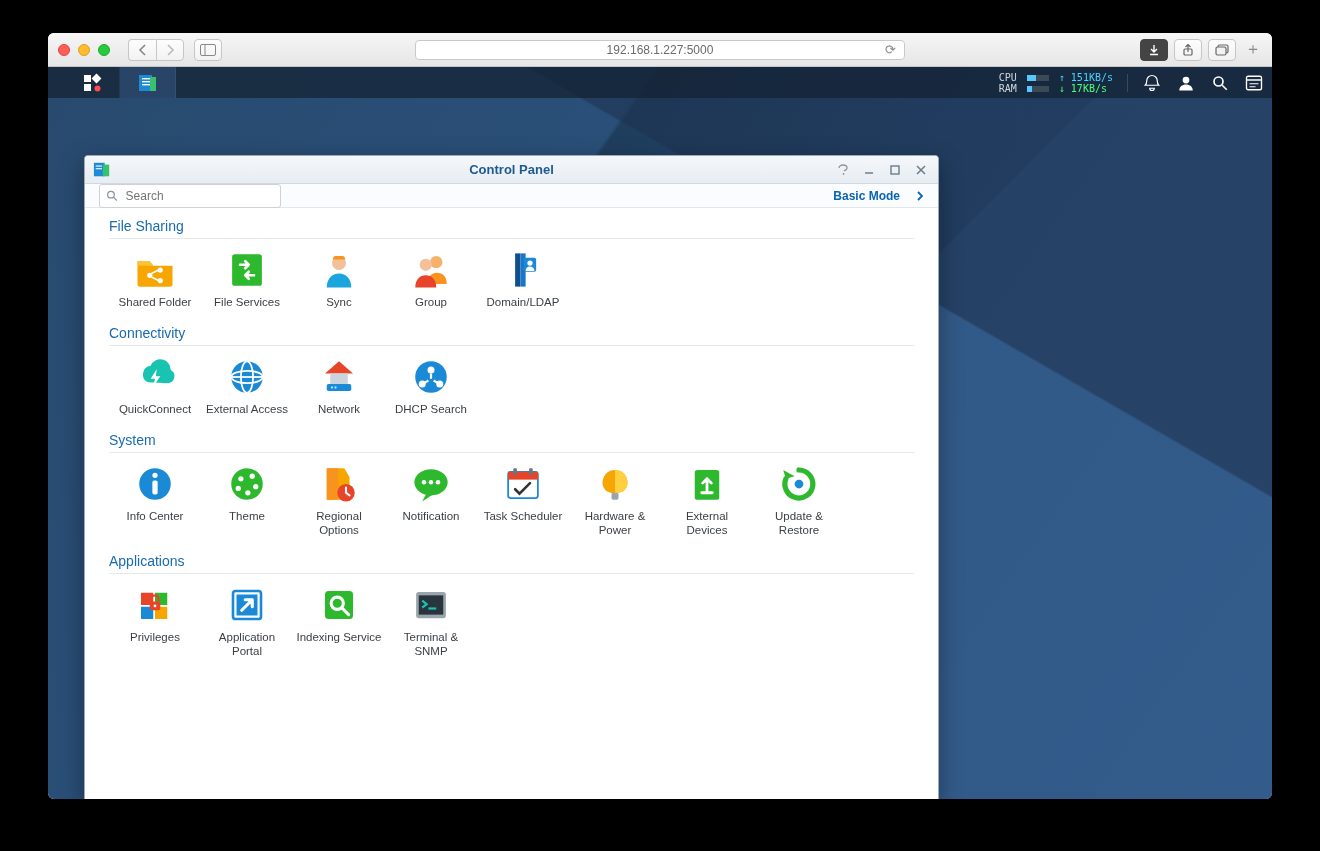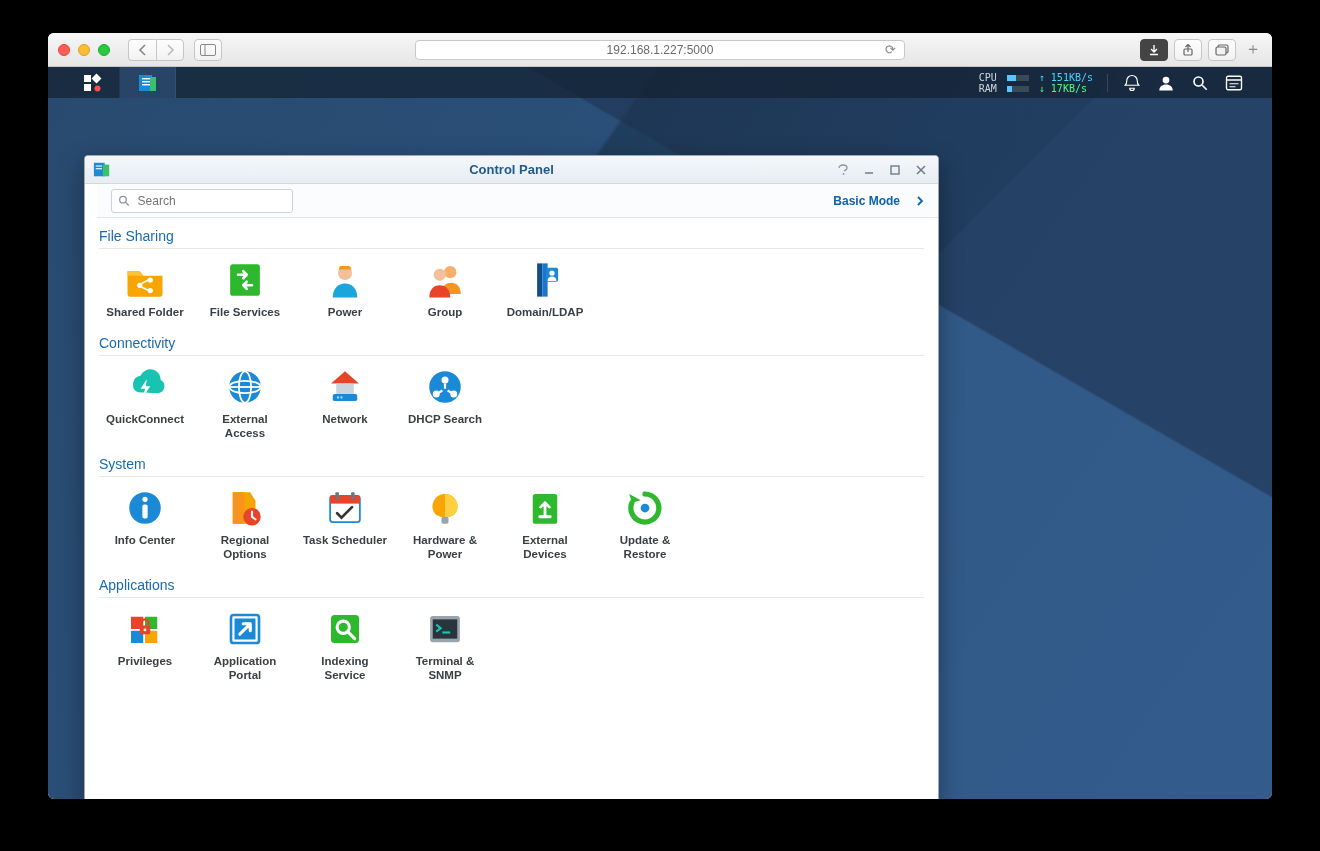--- a/index.html
+++ b/index.html
@@ -102,21 +102,21 @@
     background:
       linear-gradient(30deg, transparent 70%, rgba(30,50,80,0.6) 70.2%);
   }
 
   .dsm-taskbar{
     position:absolute; top:0; left:0; right:0; height:31px;
     background: rgba(20,35,52,0.75);
     display:flex; align-items:center;
     z-index:20;
     color:#fff;
-    padding: 0 20px 0 0;
+    padding: 0 0 0 0;
   }
   .dsm-task-left{ display:flex; height:100%;}
   .task-item{
     width:56px; height:100%;
     display:flex; align-items:center; justify-content:center;
     border-right:1px solid rgba(255,255,255,0.06);
   }
   .task-item.active{ background: rgba(60,100,150,0.45);}
   .tray{
     margin-left:auto; display:flex; align-items:center; gap:14px;
@@ -167,27 +167,26 @@
     display:flex; align-items:center; gap:4px;
   }
   .cp-win-btn{
     width:22px; height:18px;
     display:flex; align-items:center; justify-content:center;
     color:#6e7c88; font-size:12px;
     border-radius:3px;
   }
 
   .cp-toolbar{
-    height:34px;
+    height:24px;
     display:flex; align-items:center;
     padding:0 14px;
     gap:10px;
     border-bottom:1px solid #e3e7eb;
     background:#fbfcfd;
-    margin-left:12px;
   }
   .cp-search{
     width:182px; height:24px;
     border:1px solid #cbd2d8; border-radius:3px;
     background:#fff;
     display:flex; align-items:center; padding:0 6px;
     color:#8a939b; gap:6px;
   }
   .cp-search input{
     border:none; outline:none; width:100%;
@@ -195,33 +194,32 @@
   }
   .cp-mode{
     margin-left:auto;
     color:#0b63b2; font-weight:bold; font-size:12px;
     display:flex; align-items:center; gap:16px;
     cursor:pointer;
   }
 
   .cp-body{
     flex:1; overflow:auto;
-    padding: 4px 14px 14px;
+    padding: 4px 24px 14px;
   }
   .section-title{
     color:#196ab0; font-size:14px;
     margin:6px 0 2px;
   }
   .section-sep{
     height:1px; background:#e6e9ec; margin:4px 0 10px;
   }
   .icon-grid{
     display:flex; flex-wrap:wrap;
-    gap: 8px;
-    font-weight: bold;
+    gap: 0;
   }
   .grid-item{
     width:92px;
     display:flex; flex-direction:column; align-items:center;
     text-align:center;
     margin: 0 0 10px 0;
     cursor:pointer;
   }
   .grid-item .icn{
     width:42px; height:42px;
@@ -445,21 +443,21 @@
           </div>
 
           <div class="grid-item">
             <span class="icn">
               <svg viewBox="0 0 48 48">
                   <circle cx="24" cy="16" r="8" fill="#f4c09a"></circle>
                   <path d="M20 8h8c2 0 3 2 3 4h-14c0-2 1-4 3-4z" fill="#f7931e"></path>
                   <path d="M10 44c0-10 6-16 14-16s14 6 14 16z" fill="#1aa6dd"></path>
                 </svg>
             </span>
-            <span class="lbl">Power</span>
+            <span class="lbl">Sync</span>
           </div>
 
           <div class="grid-item">
             <span class="icn">
               <svg viewBox="0 0 48 48">
                 <circle cx="30" cy="15" r="7" fill="#f7b06a"></circle>
                   <path d="M20 40c0-9 5-13 11-13s11 4 11 13z" fill="#f7931e"></path>
                 <circle cx="18" cy="18" r="7" fill="#f4c09a"></circle>
                   <path d="M6 44c0-9 5-14 12-14s12 5 12 14z" fill="#e8442a"></path>
               </svg>
@@ -543,33 +541,58 @@
             <span class="icn">
               <svg viewBox="0 0 48 48">
                   <circle cx="24" cy="24" r="18" fill="#1b8ad6"></circle>
                   <circle cx="24" cy="14" r="3" fill="#fff"></circle>
                   <rect x="21" y="20" width="6" height="16" rx="2" fill="#fff"></rect>
                 </svg>
             </span>
             <span class="lbl">Info Center</span>
           </div>
 
+          <div class="grid-item">
+            <span class="icn">
+              <svg viewBox="0 0 48 48">
+                  <circle cx="24" cy="24" r="18" fill="#2eb82e"></circle>
+                  <circle cx="17" cy="18" r="3" fill="#fff"></circle>
+                  <circle cx="30" cy="15" r="3" fill="#fff"></circle>
+                  <circle cx="34" cy="27" r="3" fill="#fff"></circle>
+                  <circle cx="25" cy="34" r="3" fill="#fff"></circle>
+                  <circle cx="14" cy="29" r="3" fill="#fff"></circle>
+                </svg>
+            </span>
+            <span class="lbl">Theme</span>
+          </div>
 
           <div class="grid-item">
             <span class="icn">
               <svg viewBox="0 0 48 48">
                   <path d="M10 6h20l6 10v26H10z" fill="#f7a500"></path>
                   <rect x="10" y="6" width="13" height="36" fill="#f7931e"></rect>
                   <circle cx="32" cy="34" r="10" fill="#e8442a"></circle>
                   <path d="M32 28v6l4 3" stroke="#fff" stroke-width="2.4" fill="none" stroke-linecap="round"></path>
                 </svg>
             </span>
             <span class="lbl">Regional Options</span>
           </div>
 
+          <div class="grid-item">
+            <span class="icn">
+              <svg viewBox="0 0 48 48">
+                  <ellipse cx="24" cy="22" rx="19" ry="15" fill="#2eb82e"></ellipse>
+                  <path d="M18 36l-4 8 12-8z" fill="#2eb82e"></path>
+                  <circle cx="16" cy="22" r="2.6" fill="#fff"></circle>
+                  <circle cx="24" cy="22" r="2.6" fill="#fff"></circle>
+                  <circle cx="32" cy="22" r="2.6" fill="#fff"></circle>
+                </svg>
+            </span>
+            <span class="lbl">Notification</span>
+          </div>
 
           <div class="grid-item">
             <span class="icn">
               <svg viewBox="0 0 48 48">
                   <rect x="7" y="10" width="34" height="30" rx="3" fill="#fff" stroke="#1b8ad6" stroke-width="2"></rect>
                   <rect x="7" y="10" width="34" height="9" fill="#e8442a"></rect>
                   <rect x="13" y="6" width="4" height="8" rx="1" fill="#6a7680"></rect>
                   <rect x="31" y="6" width="4" height="8" rx="1" fill="#6a7680"></rect>
                   <path d="M15 30l5 5 12-12" fill="none" stroke="#333" stroke-width="3" stroke-linecap="round"></path>
                 </svg>

